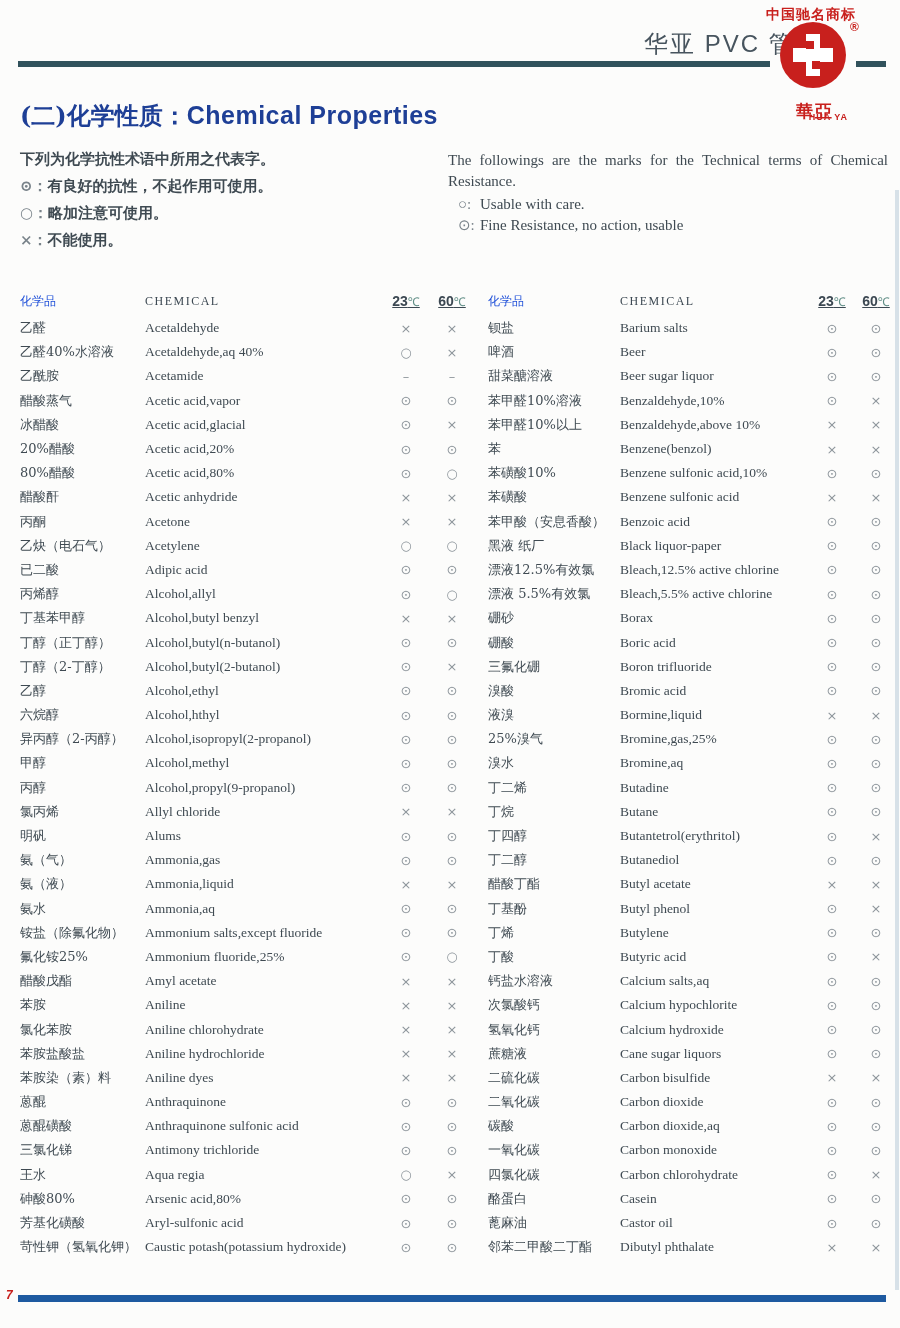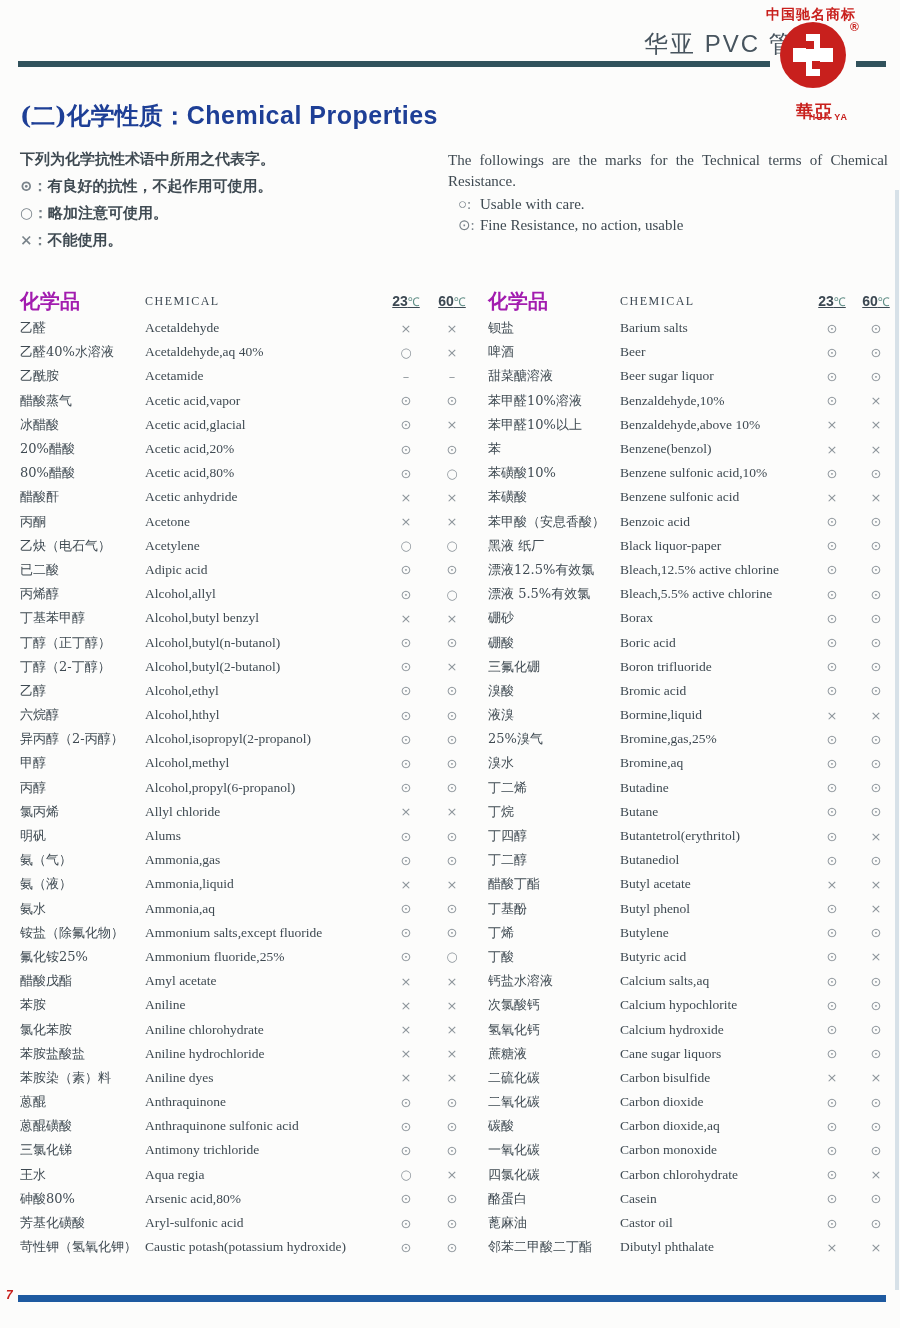--- a/index.html
+++ b/index.html
@@ -36,21 +36,21 @@
   .legend-en .intro{text-align:justify;line-height:21px;margin-bottom:5px;}
   .legend-en .line{margin-bottom:6px;line-height:15px;padding-left:10px;}
   .legend-sym{color:#79838a;display:inline-block;min-width:22px;}
   
   .half{position:absolute;top:286px;}
   .half.left{left:20px;width:455px;}
   .half.right{left:488px;width:410px;}
   .thead{display:grid;height:30px;align-items:center;}
   .half.left .thead,.half.left .trow{grid-template-columns:125px 1fr 46px 46px;}
   .half.right .thead,.half.right .trow{grid-template-columns:132px 1fr 44px 44px;}
-  .h-zh{font-size:20px;font-weight:700;color:#a21caf;font-family:"DejaVu Serif",serif;}
+  .h-zh{font-size:12px;font-weight:400;color:#1d4ed8;font-family:"DejaVu Serif",serif;}
   .h-en{font-size:12px;font-weight:400;color:#3c4852;font-family:"Liberation Serif",serif;letter-spacing:1.5px;}
   .h-t{font-size:14px;font-weight:700;color:#3c4852;text-align:center;text-decoration:underline;}
   .h-t .deg{color:#5f8d85;font-weight:400;font-size:12px;}
   .trow{display:grid;height:24.2px;align-items:center;}
   .c-zh{font-size:13px;color:#3f4a52;font-family:"DejaVu Serif",serif;white-space:nowrap;}
   .c-en{font-size:13.5px;color:#3f4a52;font-family:"Liberation Serif",serif;white-space:nowrap;}
   .c-sym{font-size:13px;color:#8d959b;text-align:center;font-family:"DejaVu Sans",sans-serif;}
   
   .page-num{position:absolute;left:6px;top:1288px;font-size:12px;font-weight:700;color:#c8201d;font-style:italic;}
   .rule-bottom{position:absolute;left:18px;top:1295px;width:868px;height:7px;background:#1e5aa0;}
@@ -209,21 +209,21 @@
         <span class="c-sym">⊙</span>
       </div>
       <div class="trow">
         <span class="c-zh">甲醇</span>
         <span class="c-en">Alcohol,methyl</span>
         <span class="c-sym">⊙</span>
         <span class="c-sym">⊙</span>
       </div>
       <div class="trow">
         <span class="c-zh">丙醇</span>
-        <span class="c-en">Alcohol,propyl(6-propanol)</span>
+        <span class="c-en">Alcohol,propyl(9-propanol)</span>
         <span class="c-sym">⊙</span>
         <span class="c-sym">⊙</span>
       </div>
       <div class="trow">
         <span class="c-zh">氯丙烯</span>
         <span class="c-en">Allyl chloride</span>
         <span class="c-sym">×</span>
         <span class="c-sym">×</span>
       </div>
       <div class="trow">

